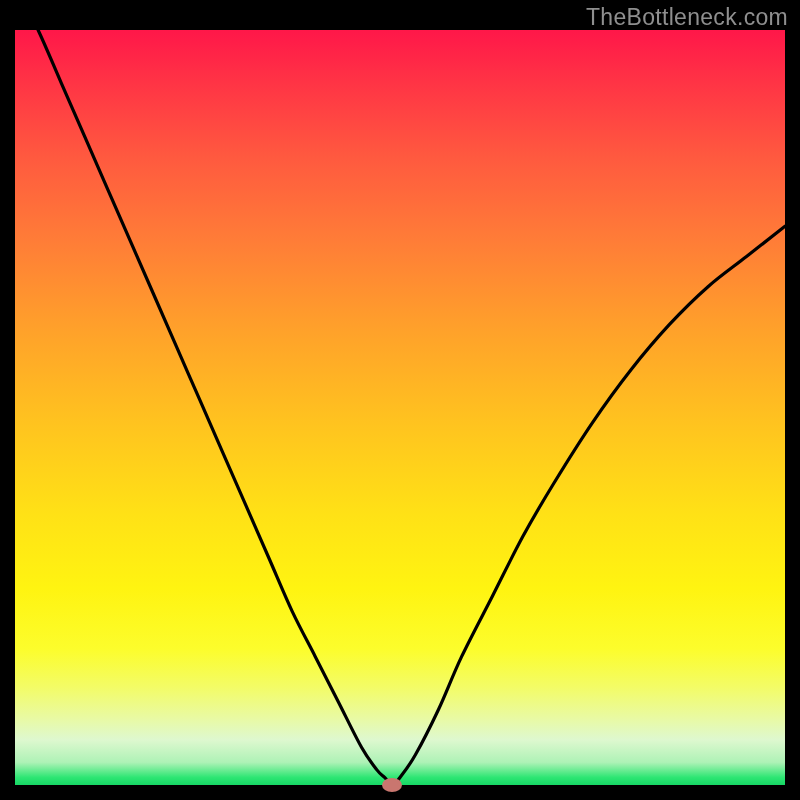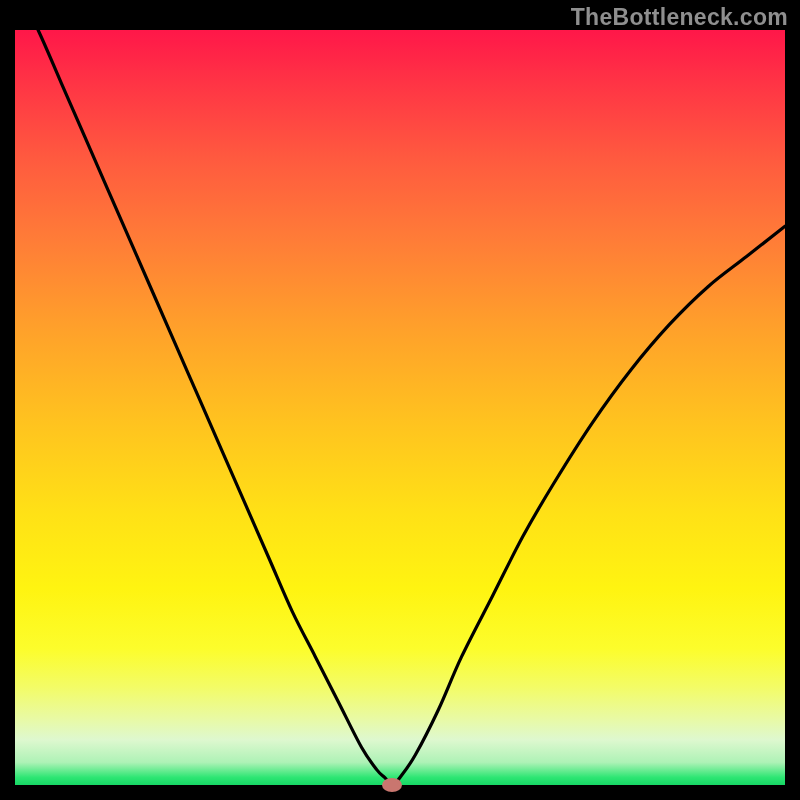--- a/index.html
+++ b/index.html
@@ -32,21 +32,21 @@
     width: 20px; height: 14px;
     background: #c9766f;
     border-radius: 50%;
     transform: translate(-50%, -50%);
   }
   .watermark {
     position: absolute;
     top: 4px; right: 12px;
     font-family: Arial, Helvetica, sans-serif;
     font-size: 23px;
-    font-weight: 700;
+    font-weight: 400;
     color: #8f8f8f;
     letter-spacing: 0.3px;
   }
 </style>
 </head>
 <body>
 <div class="wrap">
 
   <div class="watermark">TheBottleneck.com</div>
 

